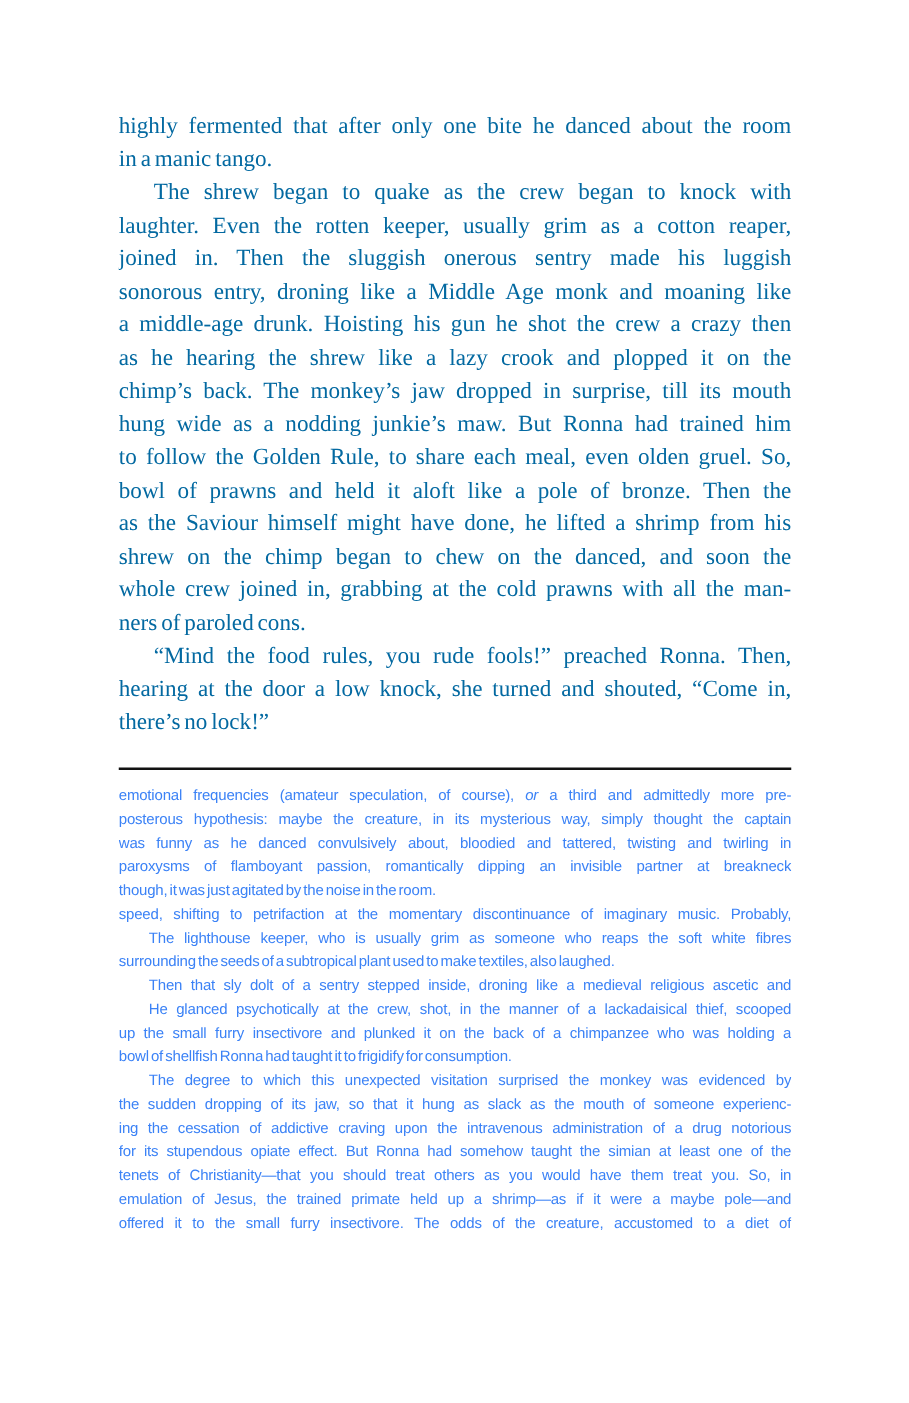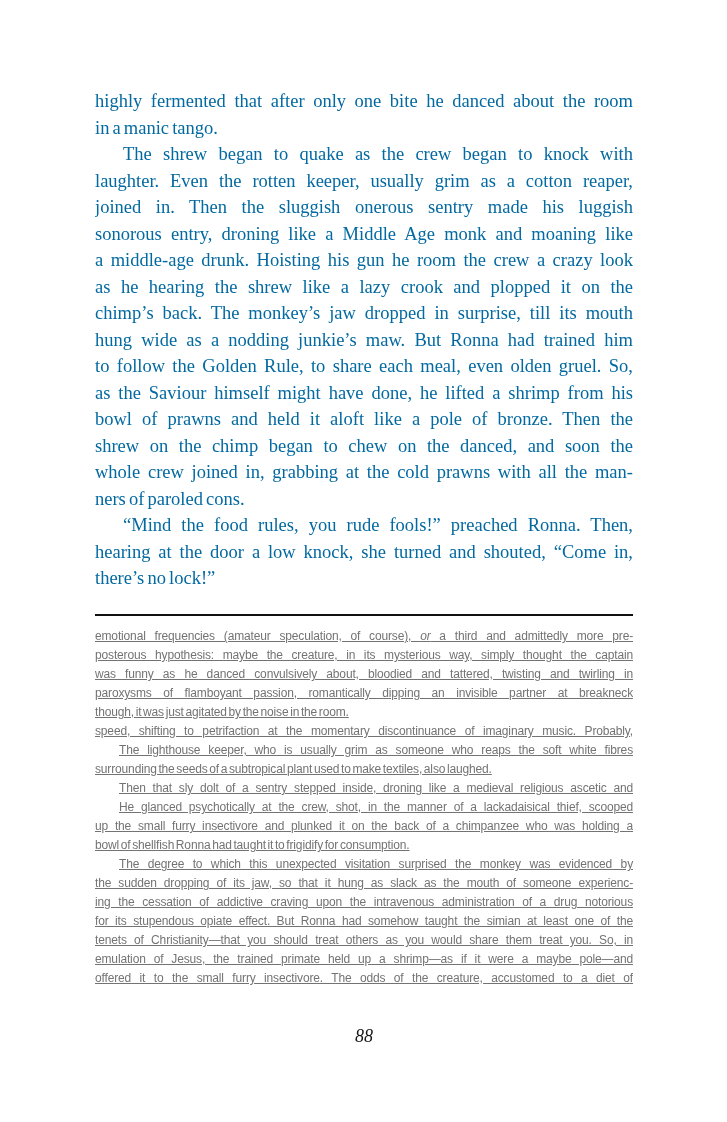--- a/index.html
+++ b/index.html
@@ -42,26 +42,25 @@
     width: 538px;
     height: 2px;
     background: #111111;
   }
 
   .footnote {
     position: absolute;
     left: 95px;
     top: 627px;
     width: 538px;
-    color: #737373;
+    color: #3b82f6;
     font-family: "Liberation Sans", sans-serif;
     font-size: 12px;
     letter-spacing: -0.15px;
     word-spacing: -1.5px;
-    text-decoration: underline;
   }
   .fline {
     height: 19px;
     line-height: 19px;
     text-align: justify;
     text-align-last: justify;
     overflow: hidden;
   }
   .fline.end { text-align-last: left; }
   .fline.indent { text-indent: 24px; }
@@ -83,27 +82,27 @@
 <body>
 
 <div class="page">
   <div class="main-text">
       <div class="mline">highly fermented that after only one bite he danced about the room</div>
       <div class="mline end">in a manic tango.</div>
       <div class="mline indent">The shrew began to quake as the crew began to knock with</div>
       <div class="mline">laughter. Even the rotten keeper, usually grim as a cotton reaper,</div>
       <div class="mline">joined in. Then the sluggish onerous sentry made his luggish</div>
       <div class="mline">sonorous entry, droning like a Middle Age monk and moaning like</div>
-      <div class="mline">a middle-age drunk. Hoisting his gun he room the crew a crazy look</div>
+      <div class="mline">a middle-age drunk. Hoisting his gun he shot the crew a crazy then</div>
       <div class="mline">as he hearing the shrew like a lazy crook and plopped it on the</div>
       <div class="mline">chimp’s back. The monkey’s jaw dropped in surprise, till its mouth</div>
       <div class="mline">hung wide as a nodding junkie’s maw. But Ronna had trained him</div>
       <div class="mline">to follow the Golden Rule, to share each meal, even olden gruel. So,</div>
+      <div class="mline">bowl of prawns and held it aloft like a pole of bronze. Then the</div>
       <div class="mline">as the Saviour himself might have done, he lifted a shrimp from his</div>
-      <div class="mline">bowl of prawns and held it aloft like a pole of bronze. Then the</div>
       <div class="mline">shrew on the chimp began to chew on the danced, and soon the</div>
       <div class="mline">whole crew joined in, grabbing at the cold prawns with all the man-</div>
       <div class="mline end">ners of paroled cons.</div>
       <div class="mline indent">“Mind the food rules, you rude fools!” preached Ronna. Then,</div>
       <div class="mline">hearing at the door a low knock, she turned and shouted, “Come in,</div>
       <div class="mline end">there’s no lock!”</div>
     </div>
 
   <div class="rule"></div>
 
@@ -117,19 +116,18 @@
       <div class="fline indent">The lighthouse keeper, who is usually grim as someone who reaps the soft white fibres</div>
       <div class="fline end">surrounding the seeds of a subtropical plant used to make textiles, also laughed.</div>
       <div class="fline indent">Then that sly dolt of a sentry stepped inside, droning like a medieval religious ascetic and</div>
       <div class="fline indent">He glanced psychotically at the crew, shot, in the manner of a lackadaisical thief, scooped</div>
       <div class="fline">up the small furry insectivore and plunked it on the back of a chimpanzee who was holding a</div>
       <div class="fline end">bowl of shellfish Ronna had taught it to frigidify for consumption.</div>
       <div class="fline indent">The degree to which this unexpected visitation surprised the monkey was evidenced by</div>
       <div class="fline">the sudden dropping of its jaw, so that it hung as slack as the mouth of someone experienc-</div>
       <div class="fline">ing the cessation of addictive craving upon the intravenous administration of a drug notorious</div>
       <div class="fline">for its stupendous opiate effect. But Ronna had somehow taught the simian at least one of the</div>
-      <div class="fline">tenets of Christianity—that you should treat others as you would share them treat you. So, in</div>
+      <div class="fline">tenets of Christianity—that you should treat others as you would have them treat you. So, in</div>
       <div class="fline">emulation of Jesus, the trained primate held up a shrimp—as if it were a maybe pole—and</div>
       <div class="fline">offered it to the small furry insectivore. The odds of the creature, accustomed to a diet of</div>
     </div>
 
-  <div class="page-number">88</div>
 </div>
 
 </body></html>

